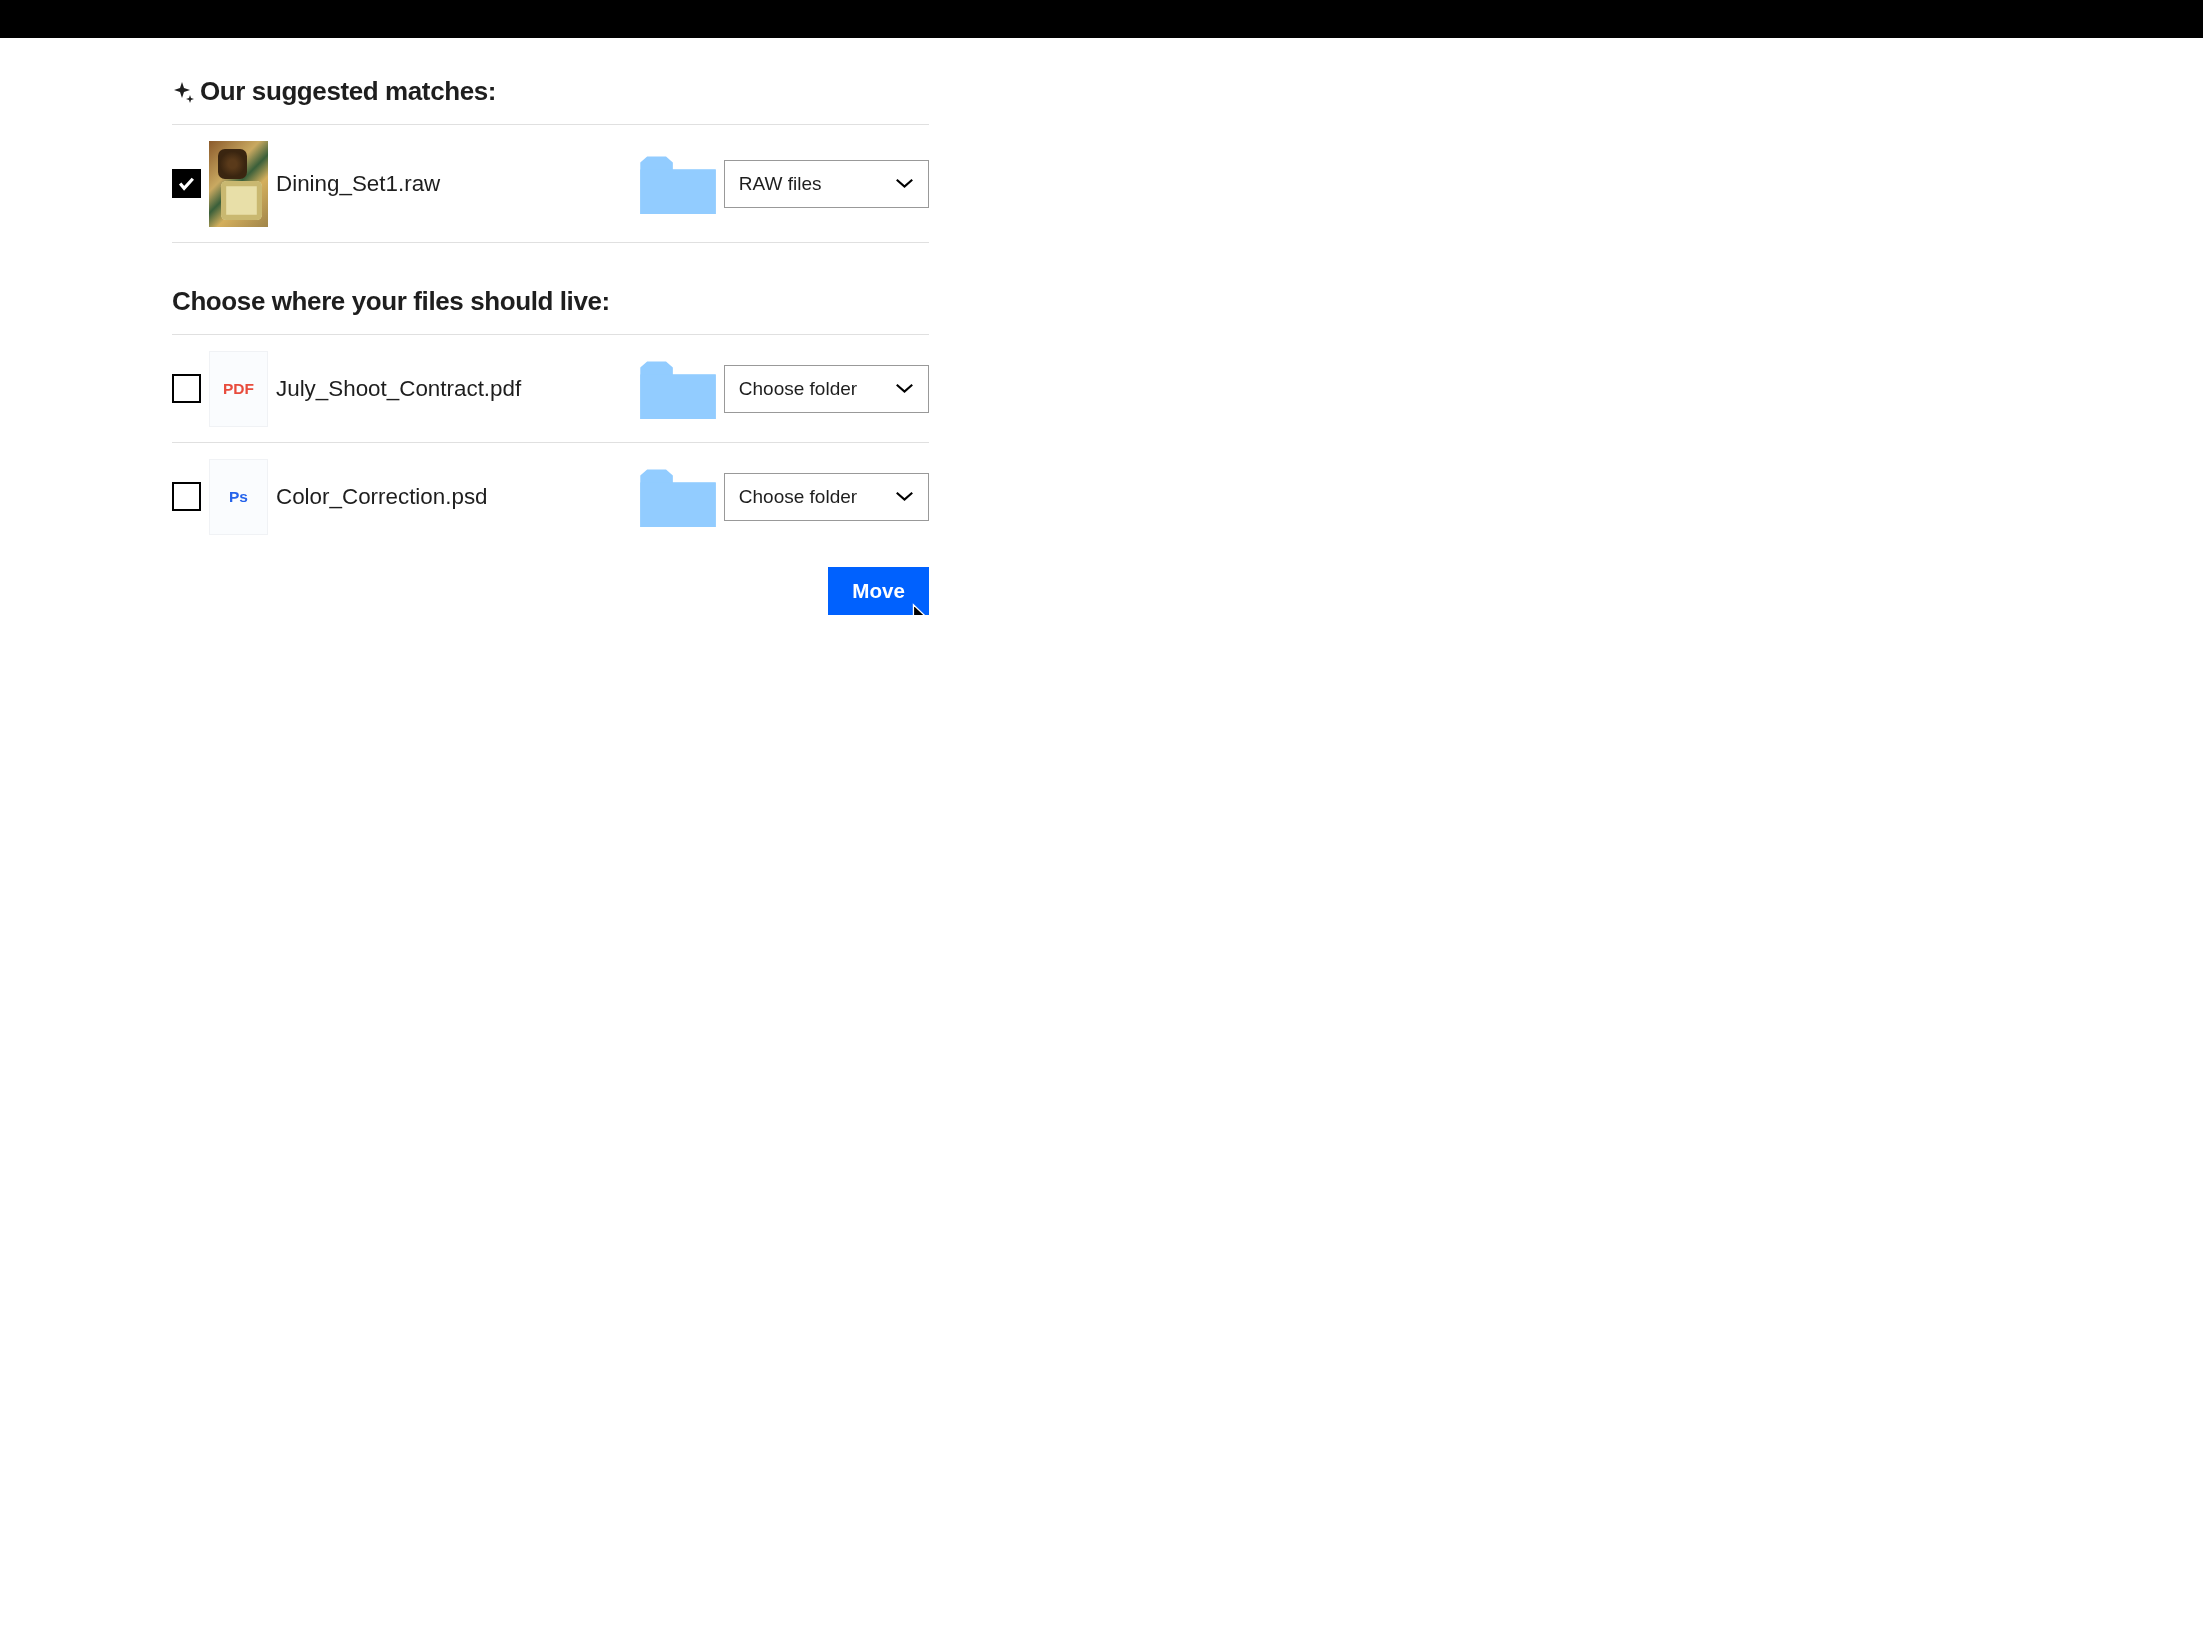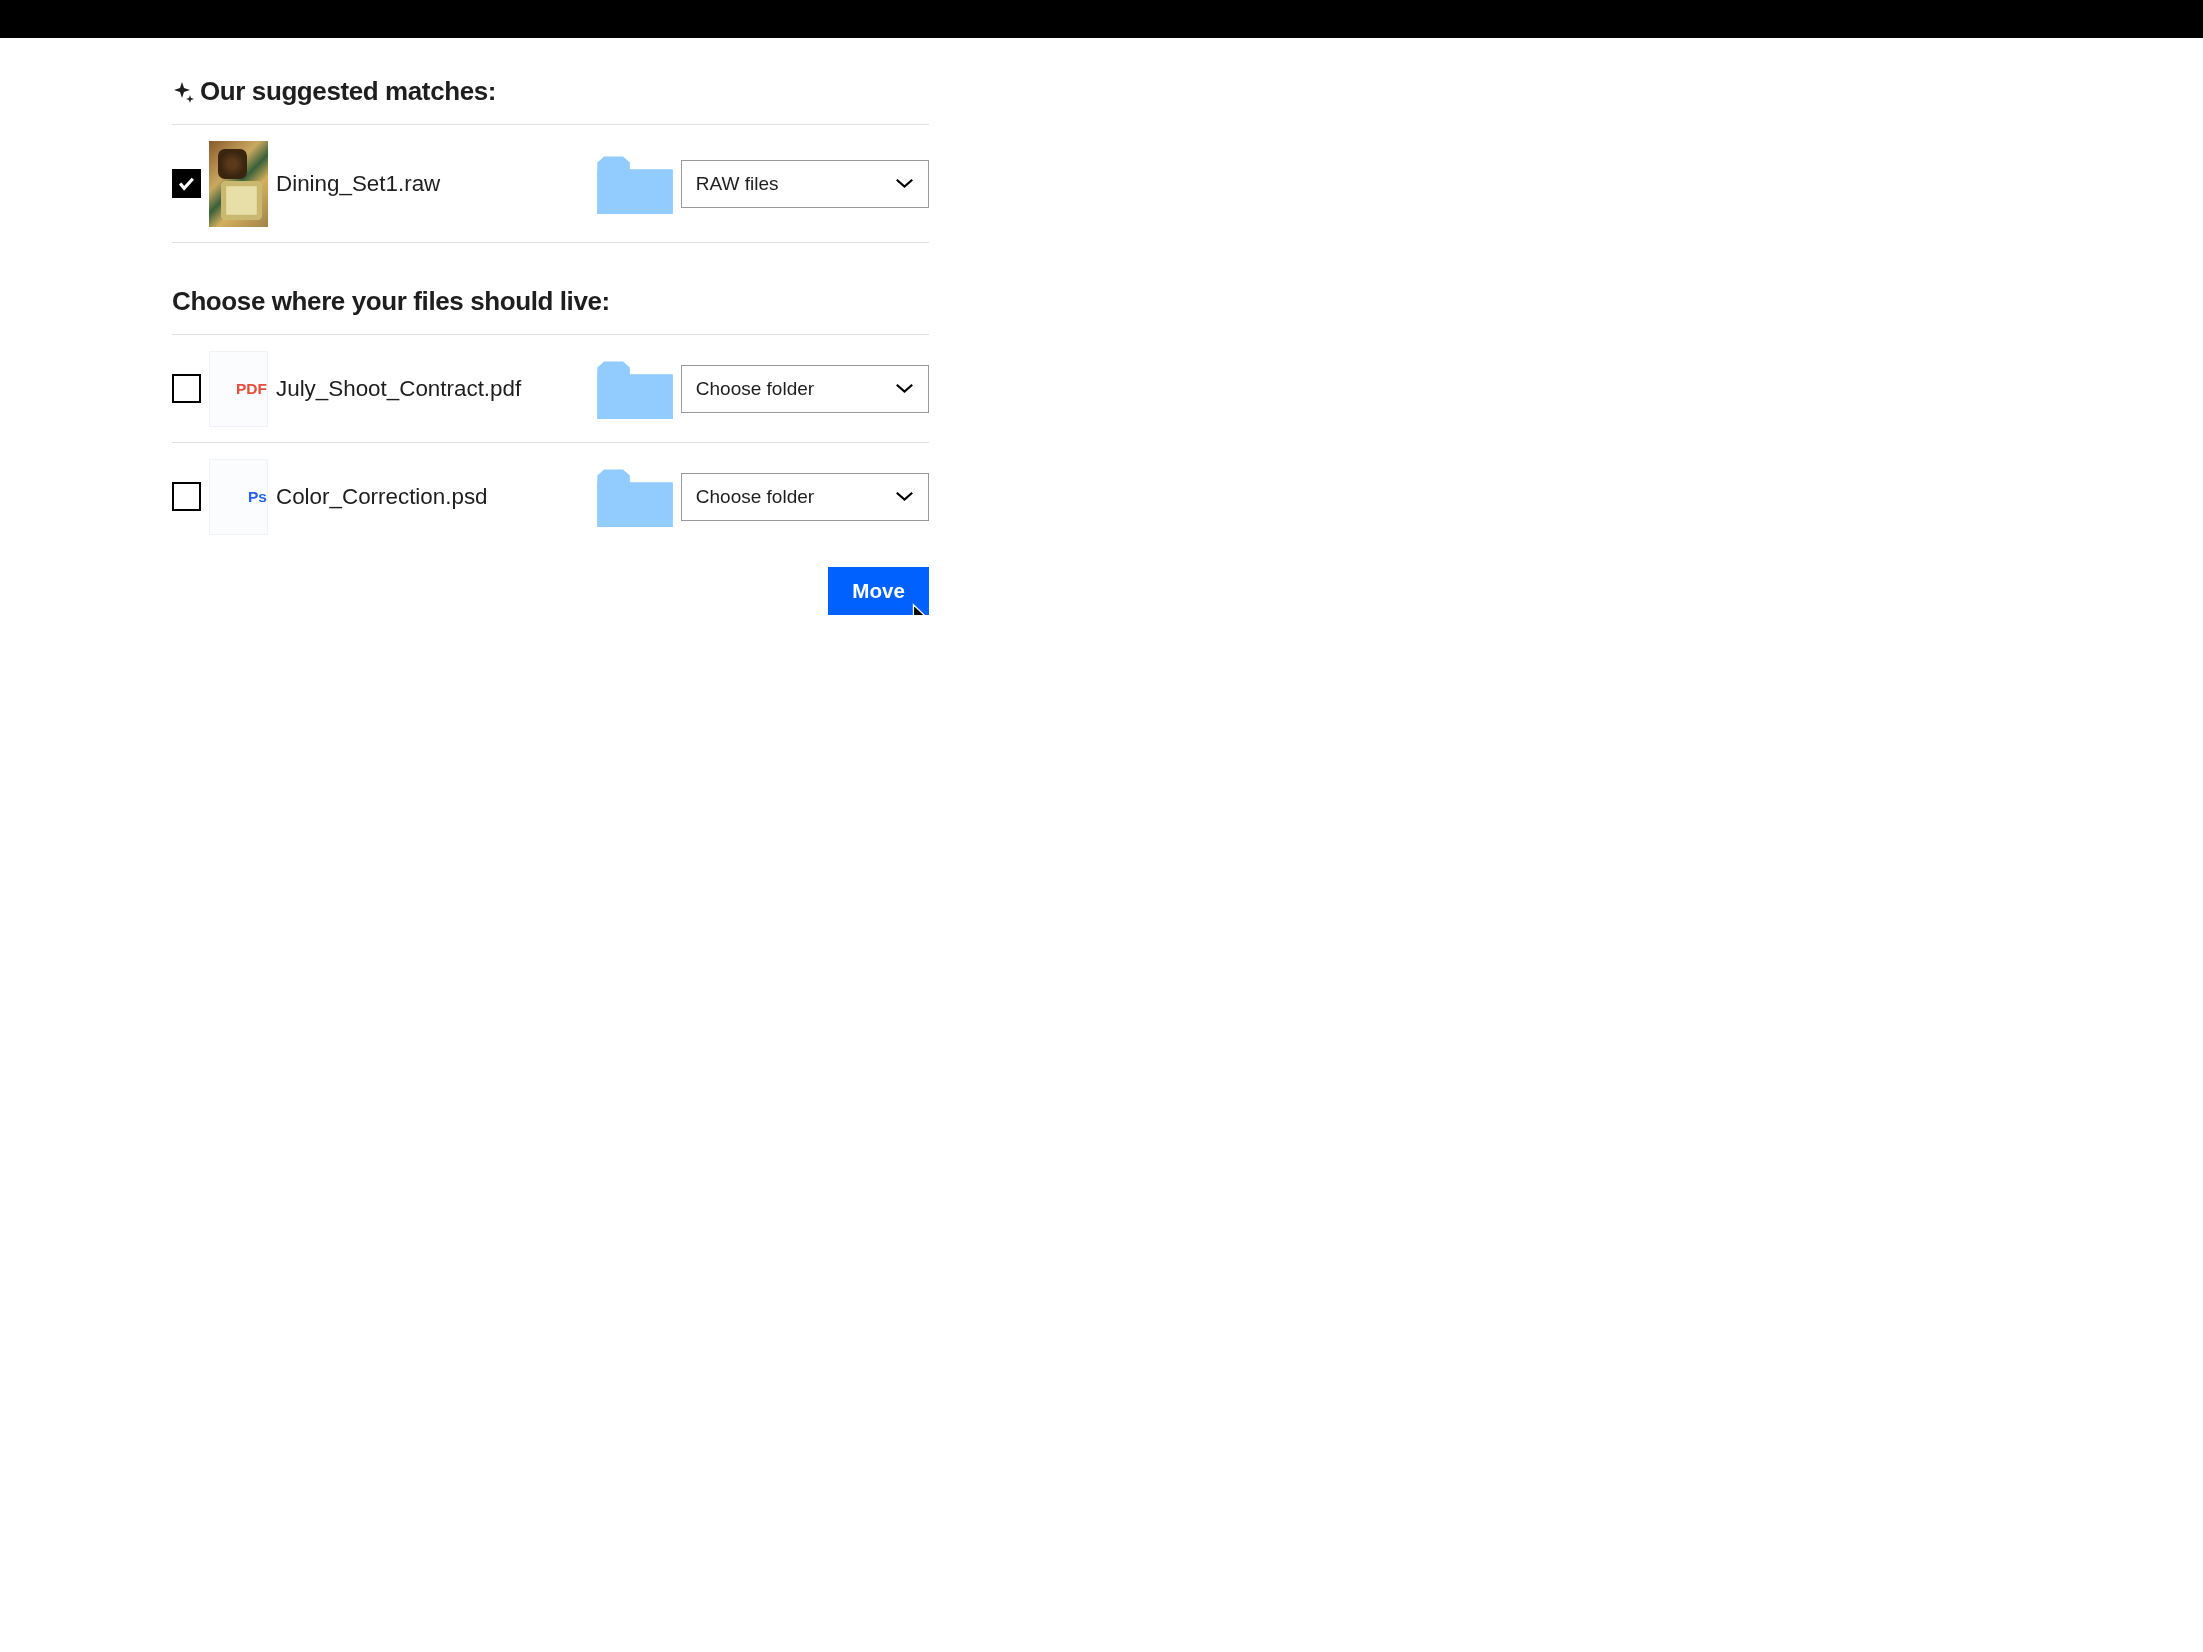--- a/index.html
+++ b/index.html
@@ -120,21 +120,21 @@
       clip-path: polygon(20% 0, 80% 0, 65% 100%, 35% 100%);
     }
     .file-icon {
       width: 59px;
       height: 76px;
       flex-shrink: 0;
       background: #fafcfe;
       border: 0.9px solid #f0f2f5;
       display: flex;
       align-items: center;
-      justify-content: flex-end;
+      justify-content: center;
       font-weight: 700;
       font-size: 15.5px;
     }
     .file-icon.pdf { color: #e84c3d; }
     .file-icon.ps { color: #2563eb; }
     .filename {
       font-size: 22.4px;
       color: #1e1e1e;
       flex: 1;
       font-weight: 400;
@@ -143,21 +143,21 @@
       width: 76px;
       height: 60px;
       flex-shrink: 0;
       position: relative;
     }
     .folder-icon svg {
       width: 100%;
       height: 100%;
     }
     .folder-select {
-      width: 248px;
+      width: 205px;
       height: 48px;
       border: 0.9px solid #999;
       background: #fff;
       display: flex;
       align-items: center;
       justify-content: space-between;
       padding: 0 13.8px;
       cursor: pointer;
       flex-shrink: 0;
     }

